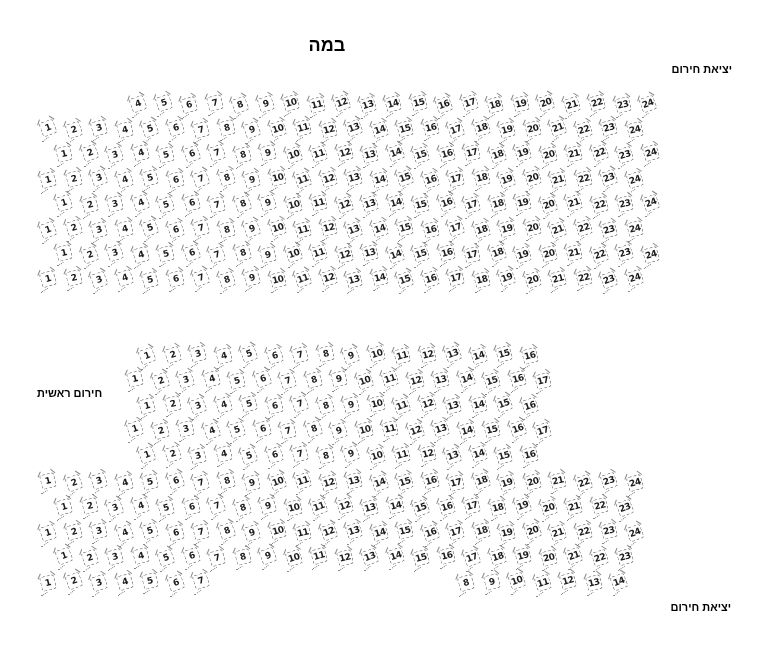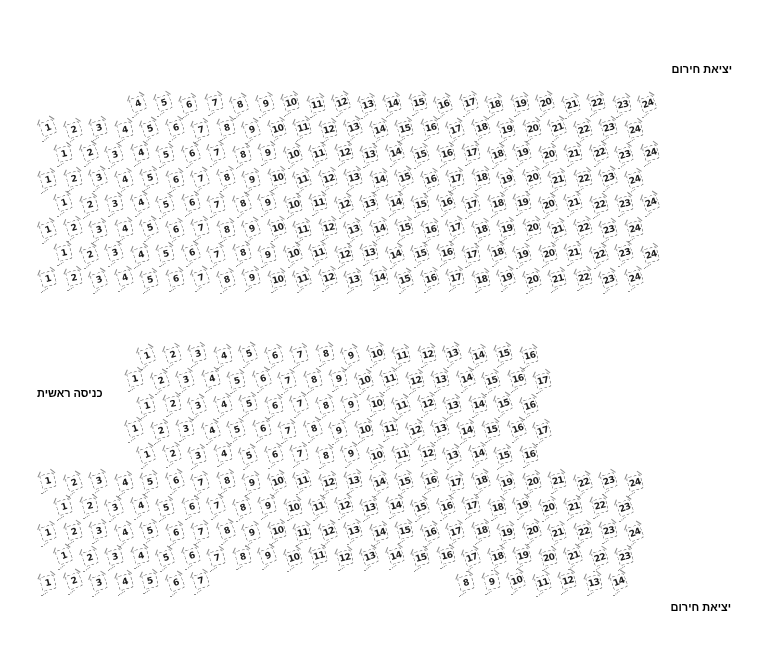--- a/index.html
+++ b/index.html
@@ -48,22 +48,23 @@
   }
   .seat-mark{
     position:absolute;bottom:-4px;left:-4px;width:8px;height:0;
     border-top:1px dotted var(--seat-tick);transform:rotate(-18deg);
   }
 </style>
 </head>
 <body>
 
 <div class="canvas">
+  <div class="stage-title">במה</div>
   <div class="side-label exit-top">יציאת חירום</div>
-  <div class="side-label entrance-left">כניסה ראשית</div>
+  <div class="side-label entrance-left">חירום ראשית</div>
   <div class="side-label exit-bottom">יציאת חירום</div>
   <div class="seatmap" id="seatmap">
       <div class="seat" style="left: 138px; top: 104px; transform: translate(-50%, -50%) rotate(-20deg);">
         <span class="seat-num">4</span>
         <span class="seat-mark"></span>
       </div>
       <div class="seat" style="left: 163.5px; top: 102.6px; transform: translate(-50%, -50%) rotate(-18deg);">
         <span class="seat-num">5</span>
         <span class="seat-mark"></span>
       </div>

